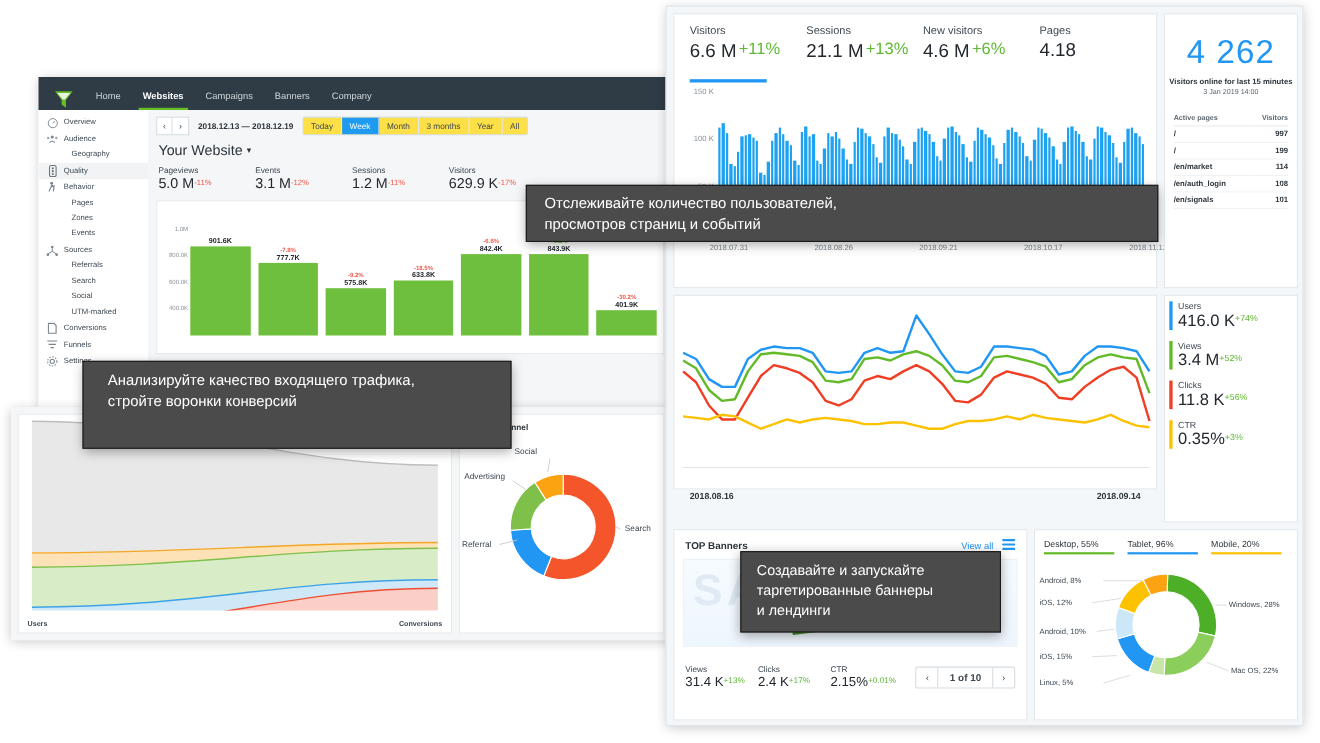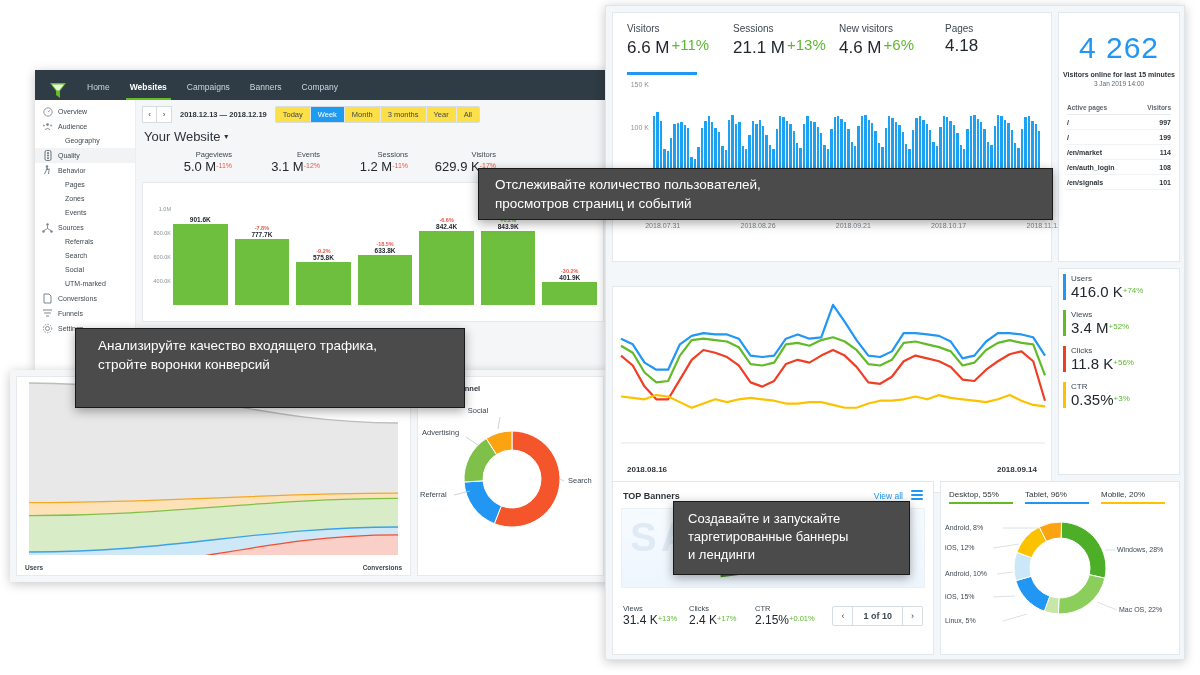--- a/index.html
+++ b/index.html
@@ -49,21 +49,21 @@
   .online-sub { text-align: center; font-size: 7px; font-weight: bold; color: #2c343b; margin-top: 6px; }
   .online-date { text-align: center; font-size: 6.5px; color: #5d676e; margin-top: 2px; }
   .ap-table { margin: 14px 8px 0 8px; width: calc(100% - 16px); border-collapse: collapse; }
   .ap-table th { font-size: 6.5px; color: #5d676e; text-align: left; padding: 3px 0;
                  border-bottom: 1px solid #e8ecef; font-weight: bold; }
   .ap-table th.r, .ap-table td.r { text-align: right; }
   .ap-table td { font-size: 7px; color: #2c343b; padding: 3.5px 0;
                  border-bottom: 1px solid #f0f3f5; font-weight: bold; }
 
   
-  #lines-card { position: absolute; left: 6px; top: 280px; width: 440px; height: 207px; }
+  #lines-card { position: absolute; left: 6px; top: 262px; width: 440px; height: 177px; }
   .line-svg { display: block; }
   .lines-dates { position: relative; height: 14px; margin: 0 10px; }
   .lines-dates span { position: absolute; font-size: 8px; font-weight: bold; color: #2c343b; }
 
   
   #linemetrics-card { position: absolute; left: 452px; top: 262px; width: 122px; height: 207px; }
   .lm { position: relative; padding: 5px 0 5px 12px; }
   .lm:before { content: ""; position: absolute; left: 4px; top: 5px; bottom: 5px; width: 3px; }
   .lm.c0:before { background: #2196f3; }
   .lm.c1:before { background: #62ba28; }
@@ -132,21 +132,21 @@
   .arrbtn { width: 15px; height: 17px; border: 1px solid #d6dde2; background: #fff;
             font-size: 8px; color: #3d4852; display: flex; align-items: center; justify-content: center; }
   .arrbtn + .arrbtn { border-left: none; }
   .daterange { font-size: 7.5px; color: #2c343b; font-weight: bold; margin: 0 8px; white-space: nowrap; }
   .seg { display: flex; border: 1px solid #d6dde2; background: #fde047; border-radius: 2px; }
   .seg div { font-size: 7.5px; color: #3d4852; padding: 3px 7px; border-right: 1px solid #e3e8ec; }
   .seg div:last-child { border-right: none; }
   .seg div.on { background: #1e9bf0; color: #fff; }
   .site-title { font-size: 13px; color: #2c343b; margin: 6px 0 6px 2px; }
   .site-title .caret { font-size: 8px; vertical-align: 2px; }
-  .lw-kpis { display: flex; margin-left: 2px; text-align: right; }
+  .lw-kpis { display: flex; margin-left: 2px; }
   .lw-kpi { width: 88px; }
   .lw-kpi .l { font-size: 7.5px; color: #3d4852; }
   .lw-kpi .v { font-size: 13px; color: #22282e; white-space: nowrap; }
   .lw-kpi .v .delta { font-size: 7px; vertical-align: 3px; }
   .lw-charts { display: flex; gap: 6px; margin-top: 8px; }
   .barcard { flex: 1; background: #fff; border: 1px solid #e6eaee; height: 140px; position: relative; }
   .gaugecard { width: 118px; background: #fff; border: 1px solid #e6eaee; height: 140px; position: relative; }
   .gauge-title { font-size: 7.5px; font-weight: bold; color: #2c343b; padding: 7px 0 0 8px; }
   .gbars { position: absolute; left: 30px; right: 6px; bottom: 16px; top: 30px;
            display: flex; align-items: flex-end; gap: 7px; }

